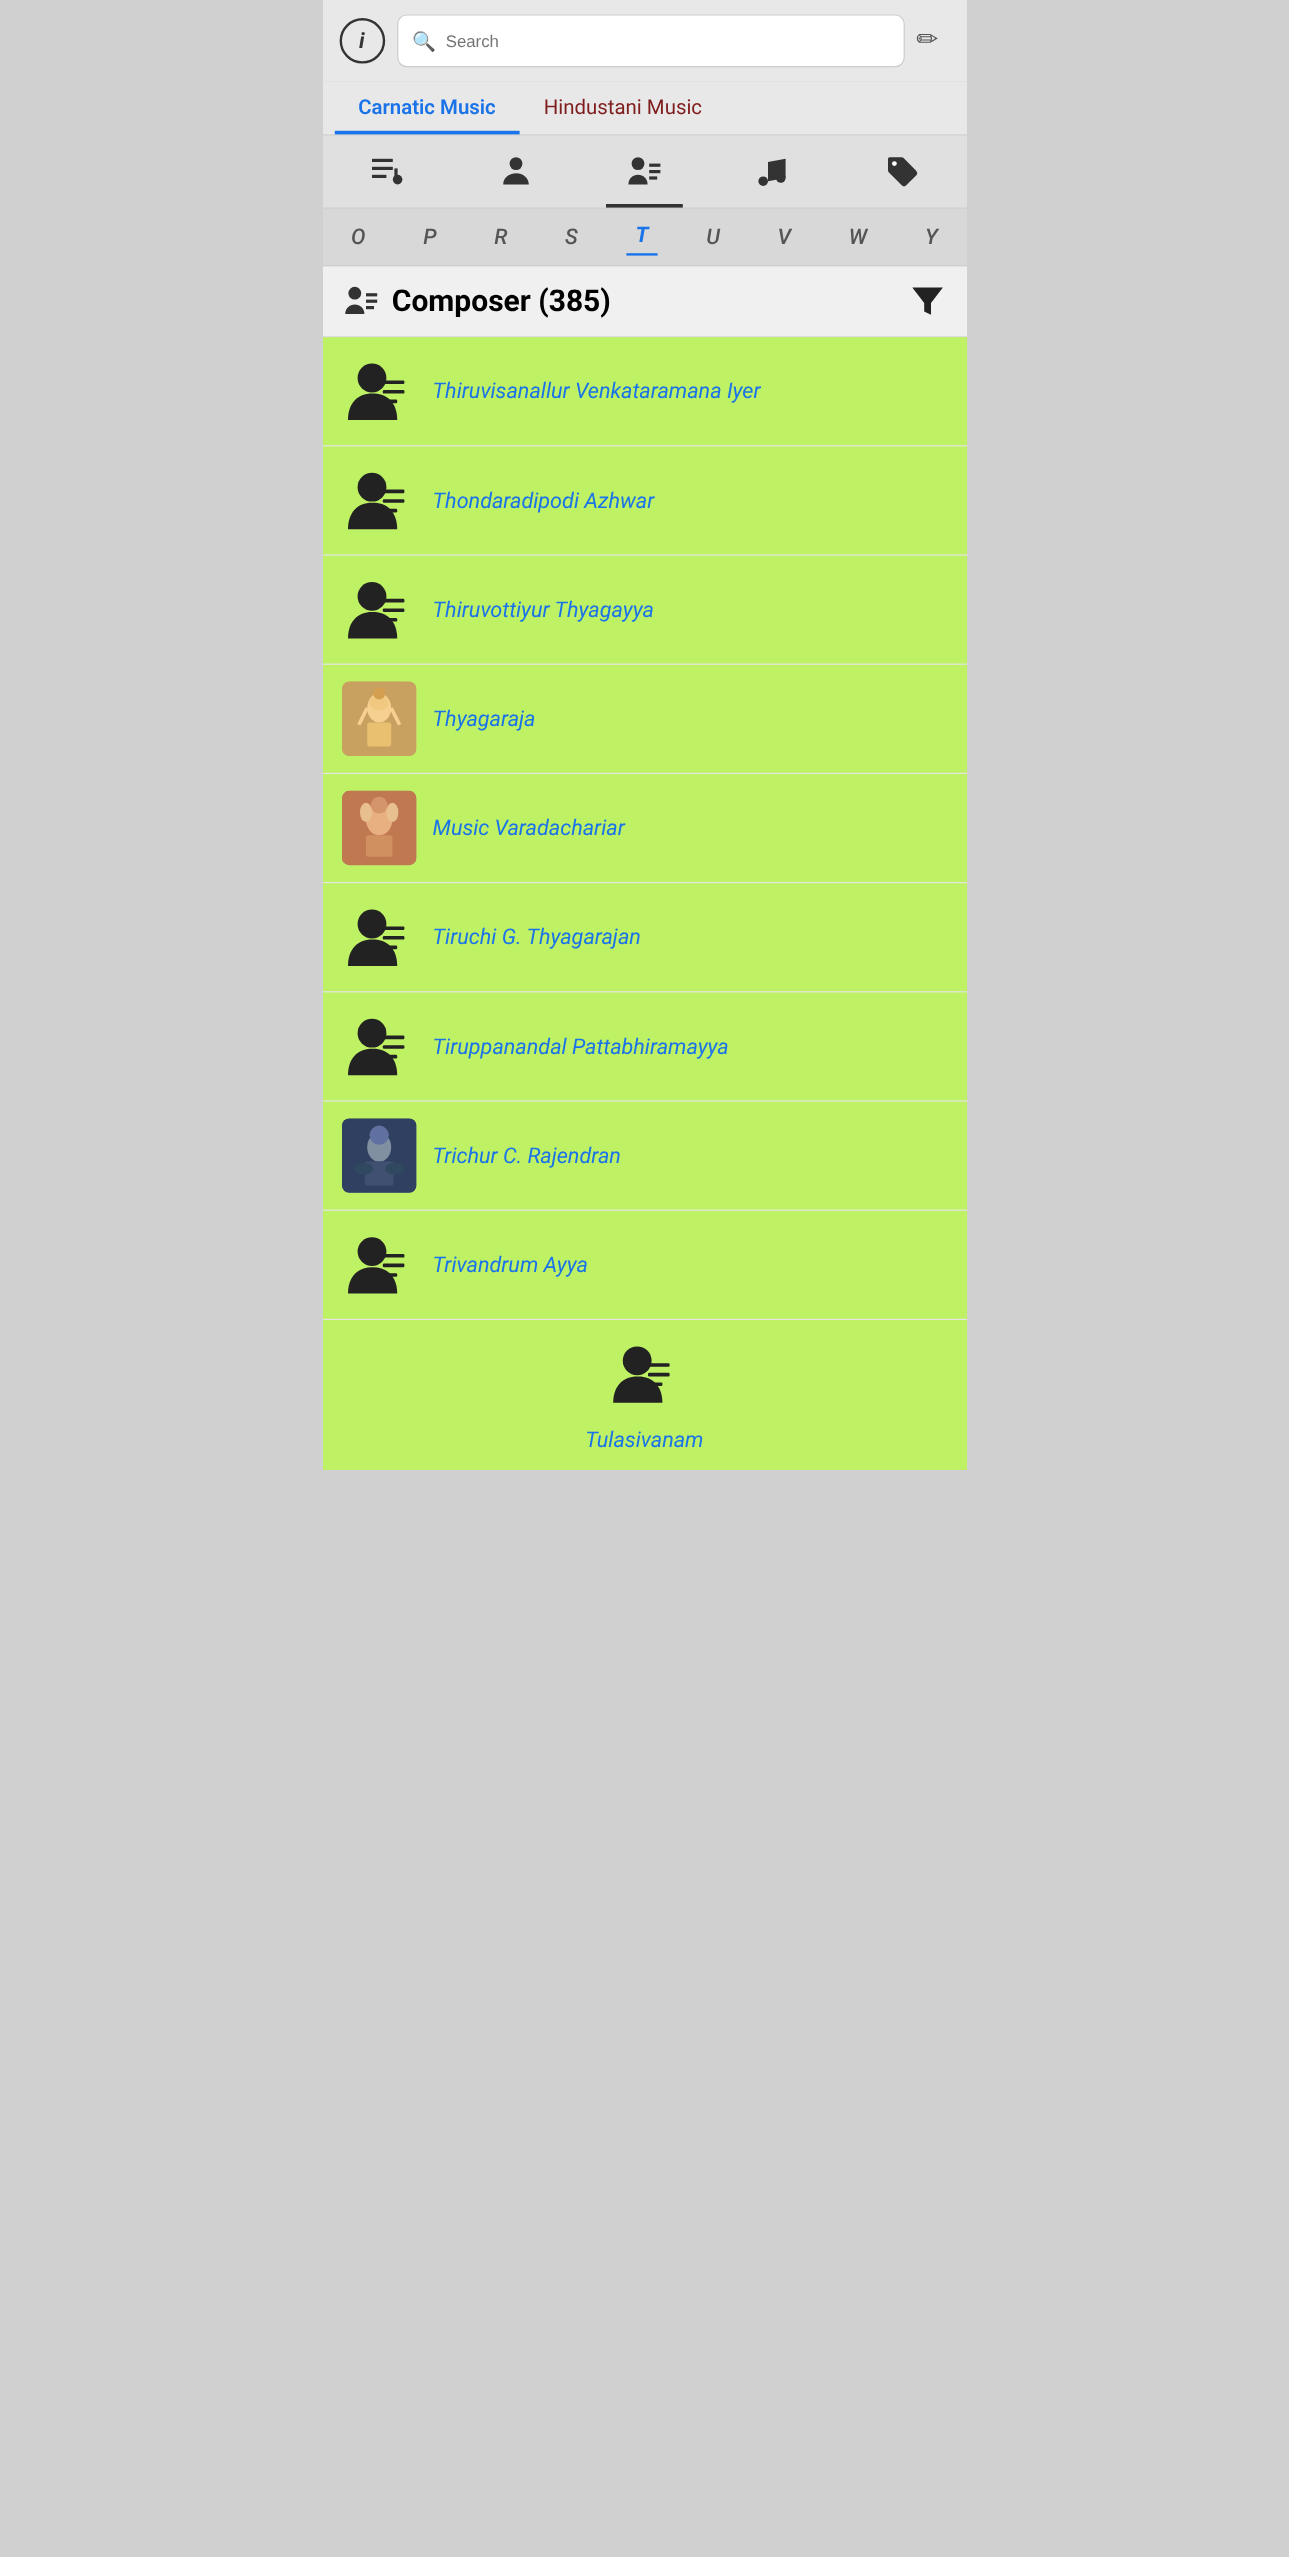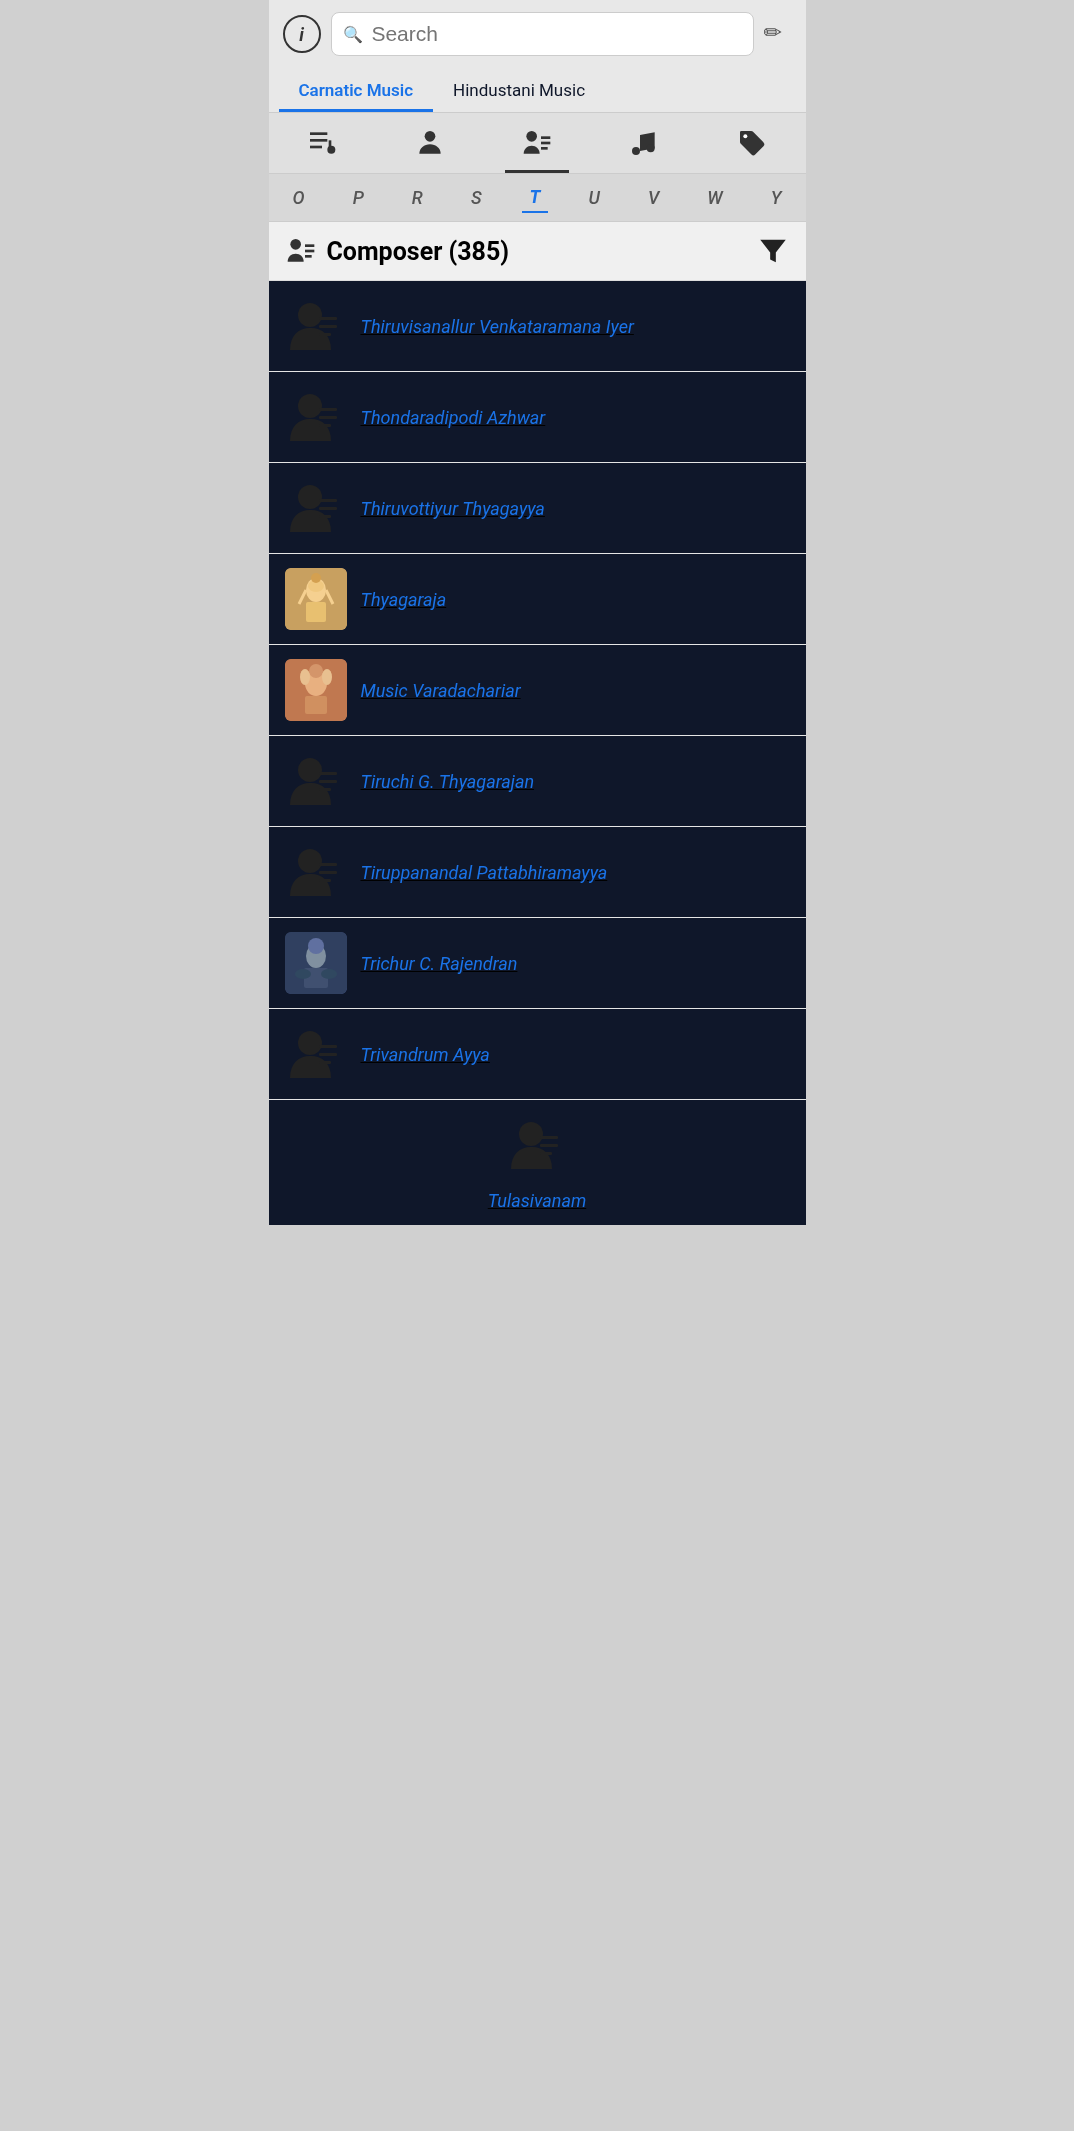--- a/index.html
+++ b/index.html
@@ -49,21 +49,21 @@
     }
 
     .search-icon-wrap {
       color: #999;
       font-size: 16px;
     }
 
     .search-input {
       border: none;
       outline: none;
-      font-size: 21px;
+      font-size: 14px;
       color: #aaa;
       background: transparent;
       width: 100%;
     }
 
     .edit-icon {
       width: 28px;
       height: 28px;
       flex-shrink: 0;
       color: #555;
@@ -75,21 +75,21 @@
       background: #e8e8e8;
       display: flex;
       border-bottom: 1px solid #ccc;
       padding: 0 10px;
     }
 
     .tab-item {
       padding: 12px 20px;
       font-size: 17px;
       cursor: pointer;
-      color: #0f172a;
+      color: #7f1d1d;
       position: relative;
     }
 
     .tab-item.active {
       color: #1a73e8;
       font-weight: 600;
     }
 
     .tab-item.active::after {
       content: '';
@@ -181,22 +181,21 @@
 
     .filter-icon {
       width: 34px;
       height: 34px;
       fill: #222;
       cursor: pointer;
     }
 
     
     .composer-list {
-      background: #0f172a;
-      text-decoration: underline;
+      background: #bef264;
     }
 
     .composer-item {
       display: flex;
       align-items: center;
       padding: 14px 16px;
       border-bottom: 1px solid #e5e5e5;
       cursor: pointer;
       gap: 14px;
     }

